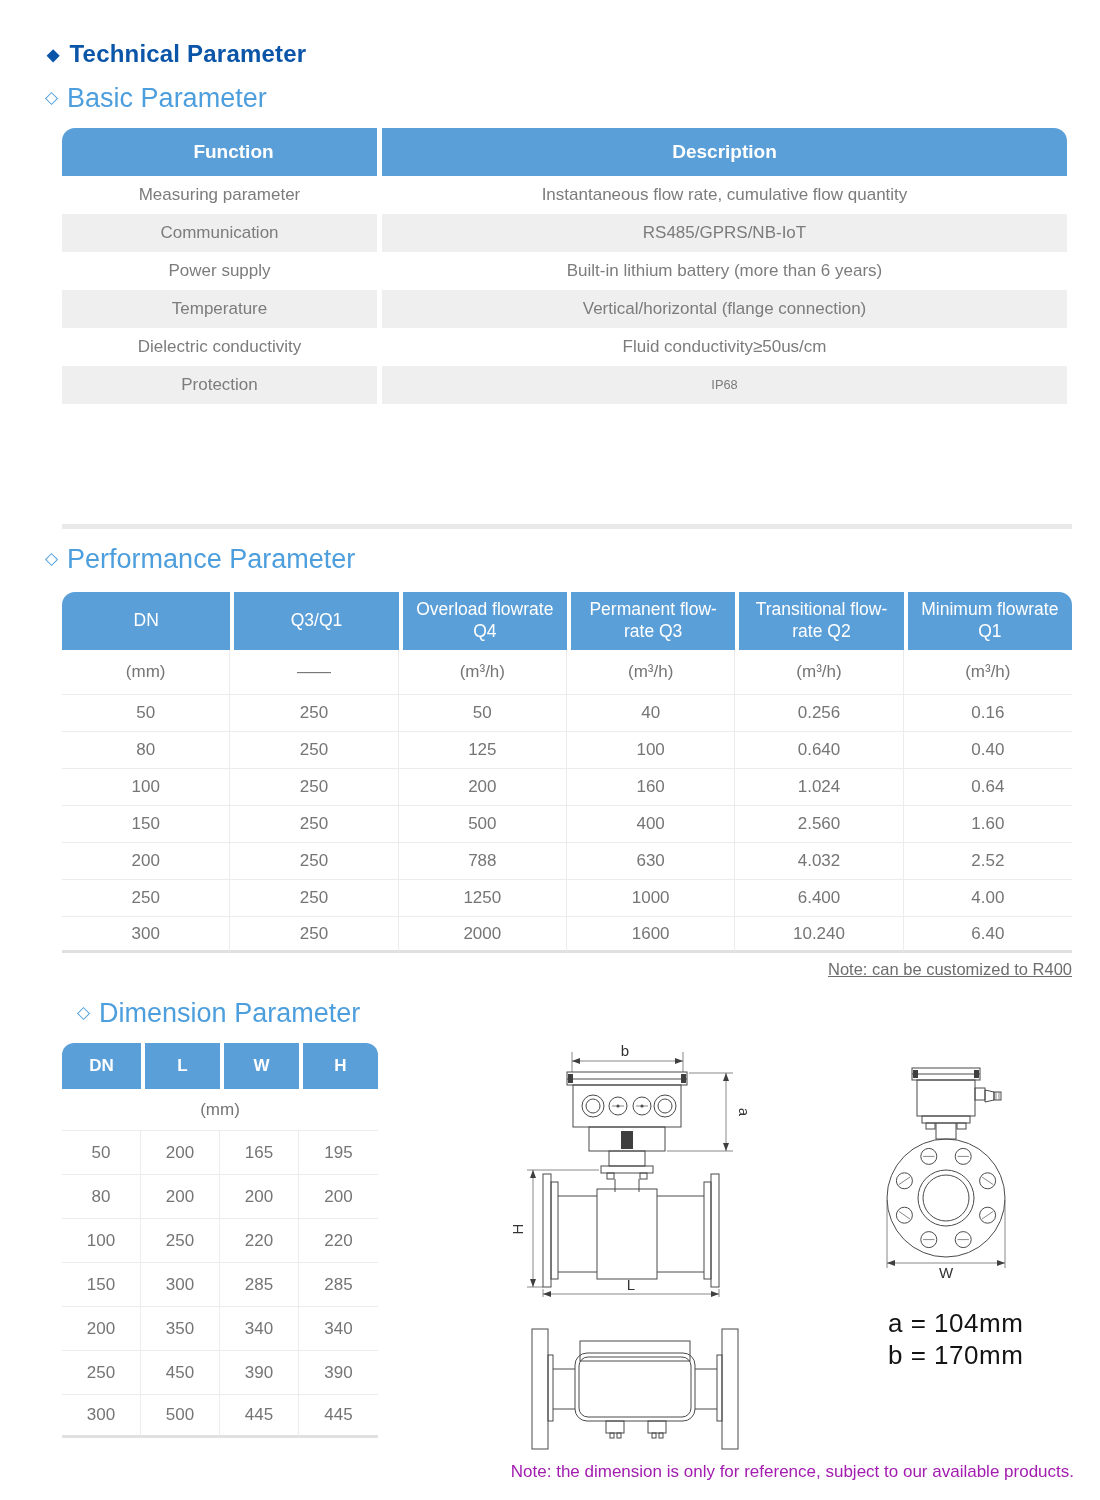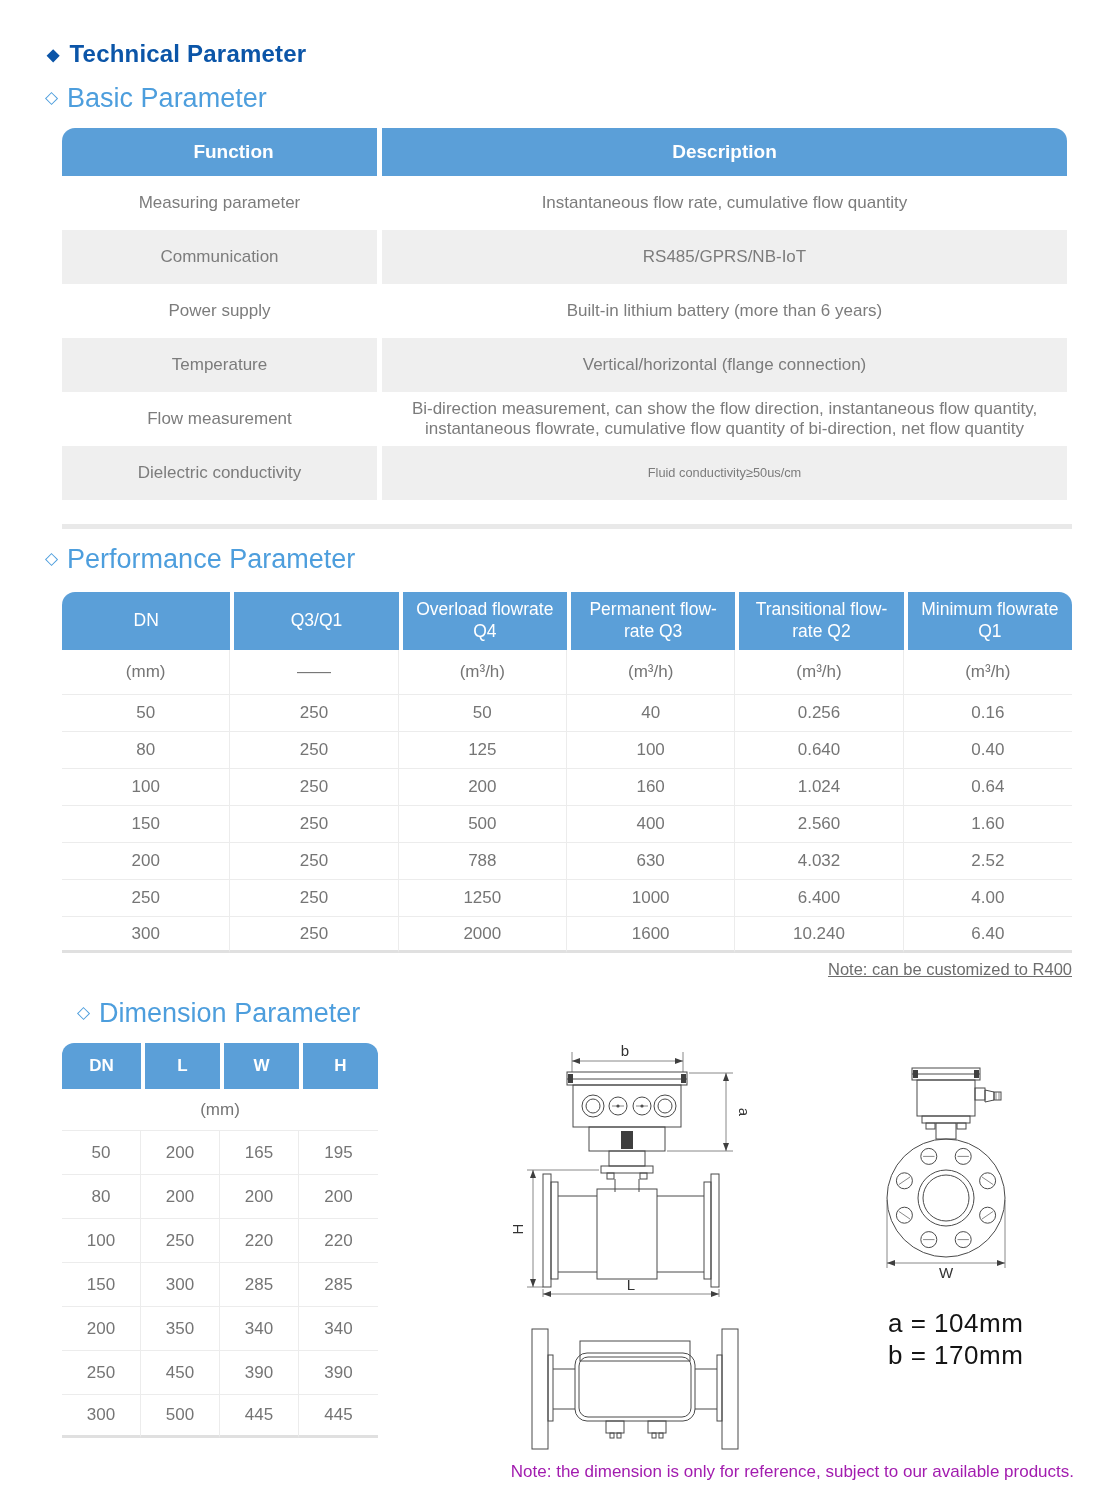--- a/index.html
+++ b/index.html
@@ -18,21 +18,21 @@
   .h-basic { left:45px; top:83px; }
   .h-perf  { left:45px; top:544px; }
   .h-dim   { left:45px; top:998px;margin-left:32px; }
 
   
   table { border-collapse:separate; }
   .basic { left:57px; top:128px; width:1015px; border-spacing:5px 0; table-layout:fixed; }
   .basic th { background:#5b9fd8; color:#fff; font-size:19px; font-weight:bold; height:48px; }
   .basic th:first-child { width:31.5%; border-radius:13px 0 0 0;padding-left:28px; }
   .basic th:last-child  { border-radius:0 13px 0 0; }
-  .basic td { text-align:center; vertical-align:middle; color:#7c7c7c; font-size:17px; height:54px; padding:2px 10px; }
+  .basic td { text-align:center; vertical-align:middle; color:#7c7c7c; font-size:17px; height:38px; padding:2px 10px; }
   .basic tbody tr:nth-child(even) td { background:#efefef; }
   .basic tbody tr:nth-child(6) td:last-child { font-size:12.8px; line-height:1.4; }
   .basic-rule { left:62px; top:524px; width:1010px; height:5px; background:#e9e9e9; }
 
   
   .perf { left:62px; top:592px; width:1010px; table-layout:fixed; border-spacing:0; }
   .perf th { background:#5b9fd8; color:#fff; font-weight:400; font-size:17.5px; height:58px; line-height:1.25; padding:2px 4px; }
   .perf th + th { border-left:4px solid #fff; }
   .perf th:first-child { border-radius:13px 0 0 0; }
   .perf th:last-child  { border-radius:0 13px 0 0; }
@@ -96,26 +96,26 @@
       </tr>
       <tr>
         <td>Power supply</td>
         <td>Built-in lithium battery (more than 6 years)</td>
       </tr>
       <tr>
         <td>Temperature</td>
         <td>Vertical/horizontal (flange connection)</td>
       </tr>
       <tr>
-        <td>Flow measurement</td>
-        <td>Bi-direction measurement, can show the flow direction, instantaneous flow quantity, instantaneous flowrate, cumulative flow quantity of bi-direction, net flow quantity</td>
-      </tr>
-      <tr>
         <td>Dielectric conductivity</td>
         <td>Fluid conductivity≥50us/cm</td>
+      </tr>
+      <tr>
+        <td>Protection</td>
+        <td>IP68</td>
       </tr>
     </tbody>
 </table>
 <div class="abs basic-rule"></div>
 
 <h2 class="abs sec-heading h-perf">
   <span class="bullet">◇</span><span>Performance Parameter</span>
 </h2>
 
 <table class="abs perf">

